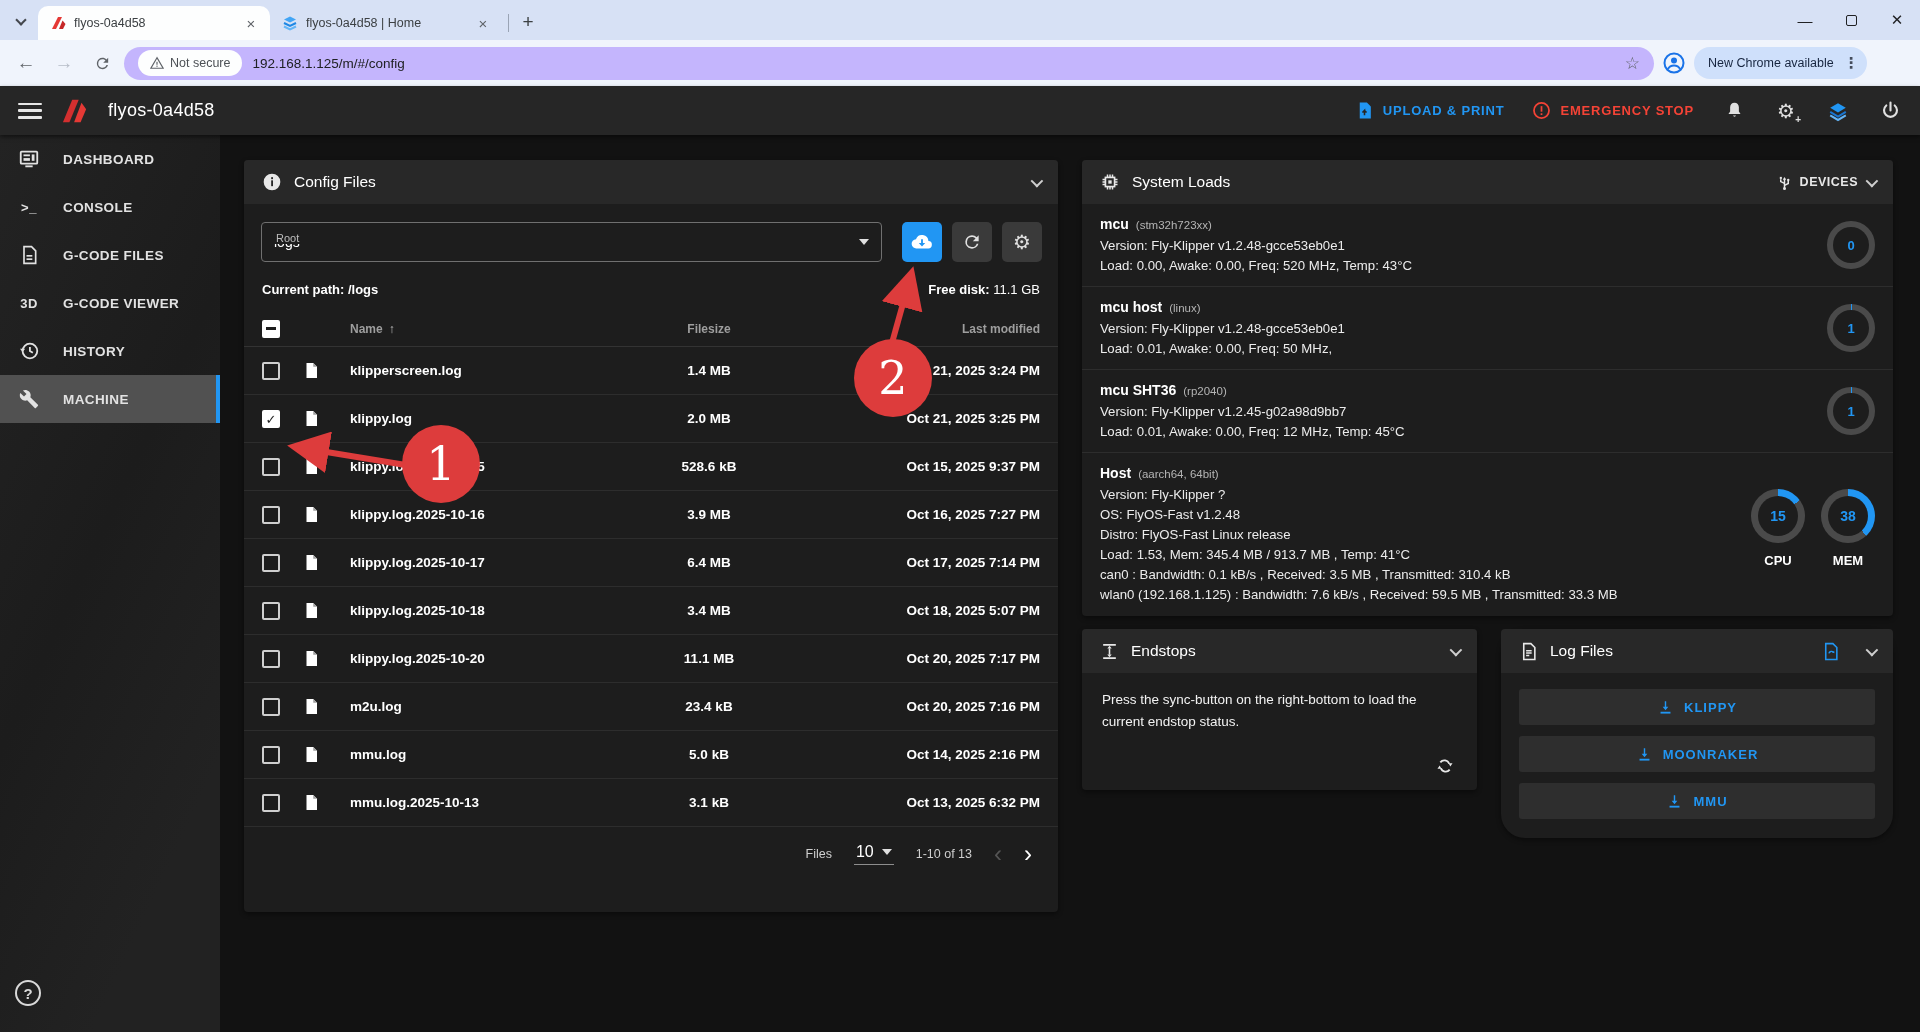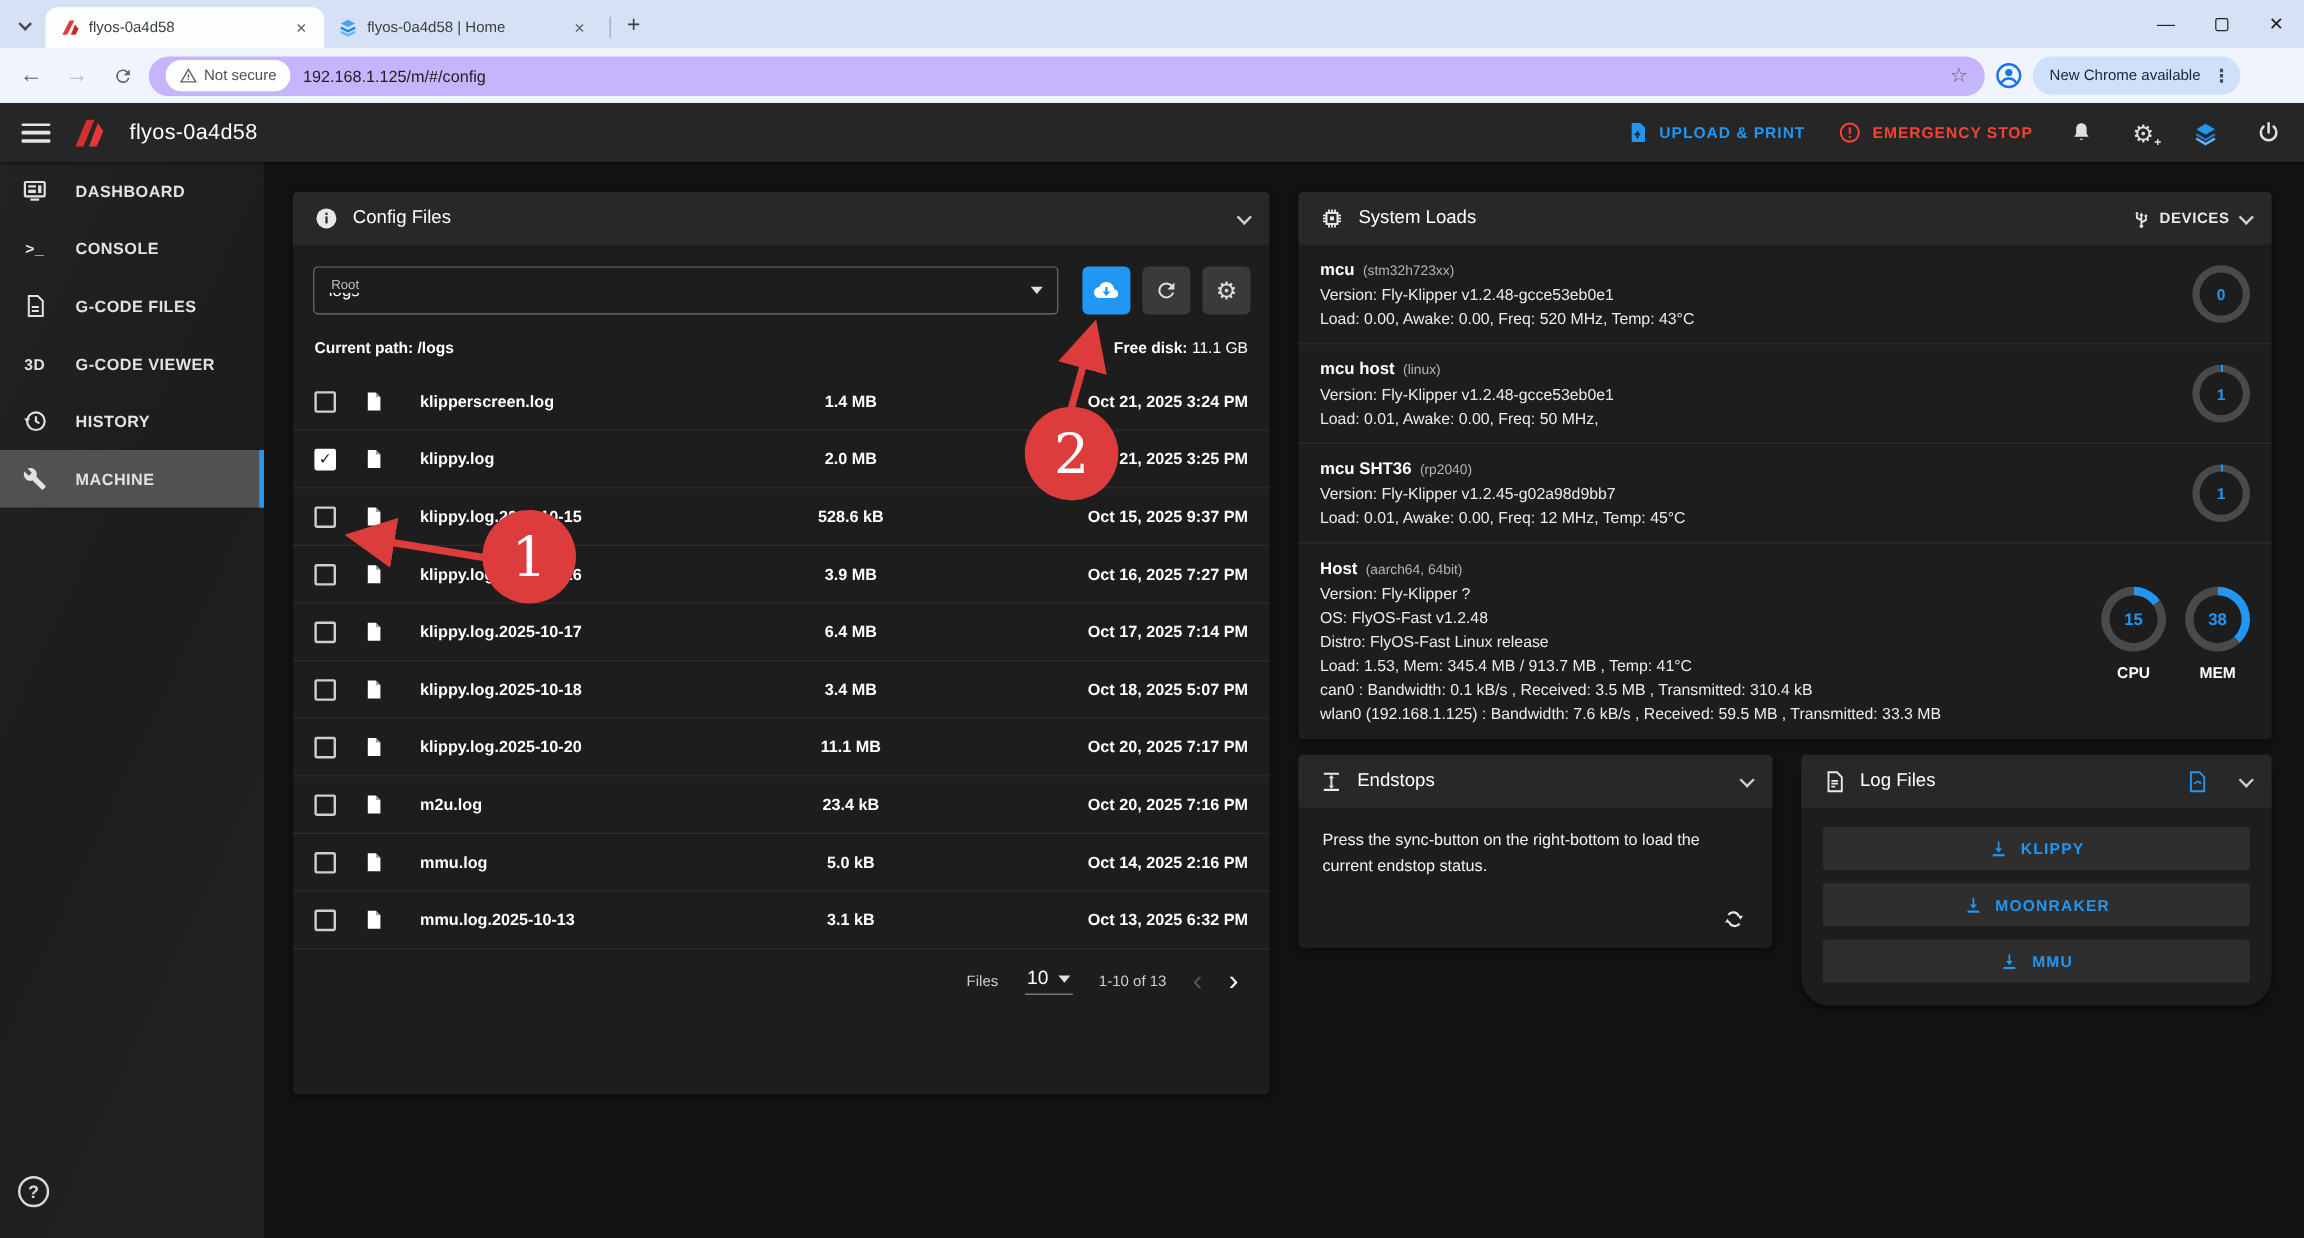--- a/index.html
+++ b/index.html
@@ -362,20 +362,27 @@
       <div class="sqbtn">
         <span class="gearglyph">⚙</span>
       </div>
     </div>
     <div class="pathrow">
       <span>Current path: /logs</span>
       <span class="free"><span>Free disk:</span>
         <span class="freeval">11.1 GB</span></span>
     </div>
     <div class="ftable">
+      <div class="fhead">
+        <span class="cb indet"></span>
+        <span></span>
+        <span><span>Name</span><span class="sortarrow">↑</span></span>
+        <span class="colsize">Filesize</span>
+        <span class="coldate">Last modified</span>
+      </div>
 
       <div class="frow">
         <span class="cb"></span>
         <svg class="ic" width="18" height="21" viewBox="0 0 24 24">
             <use href="#i-doc"></use>
           </svg>
         <span>klipperscreen.log</span>
         <span class="colsize">1.4 MB</span>
         <span class="coldate">Oct 21, 2025 3:24 PM</span>
       </div>

